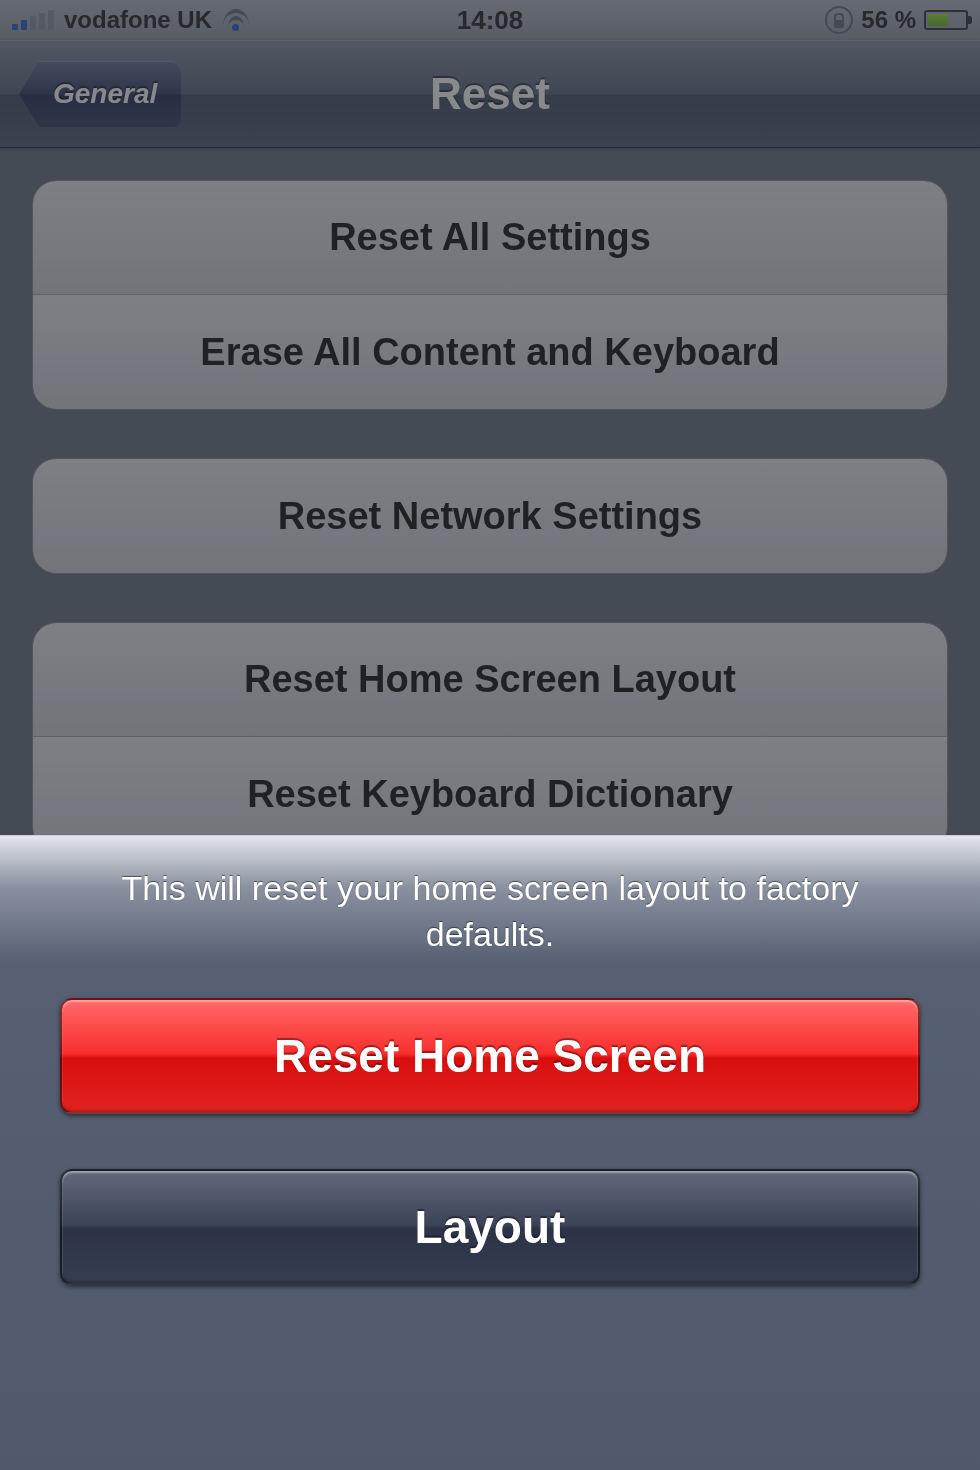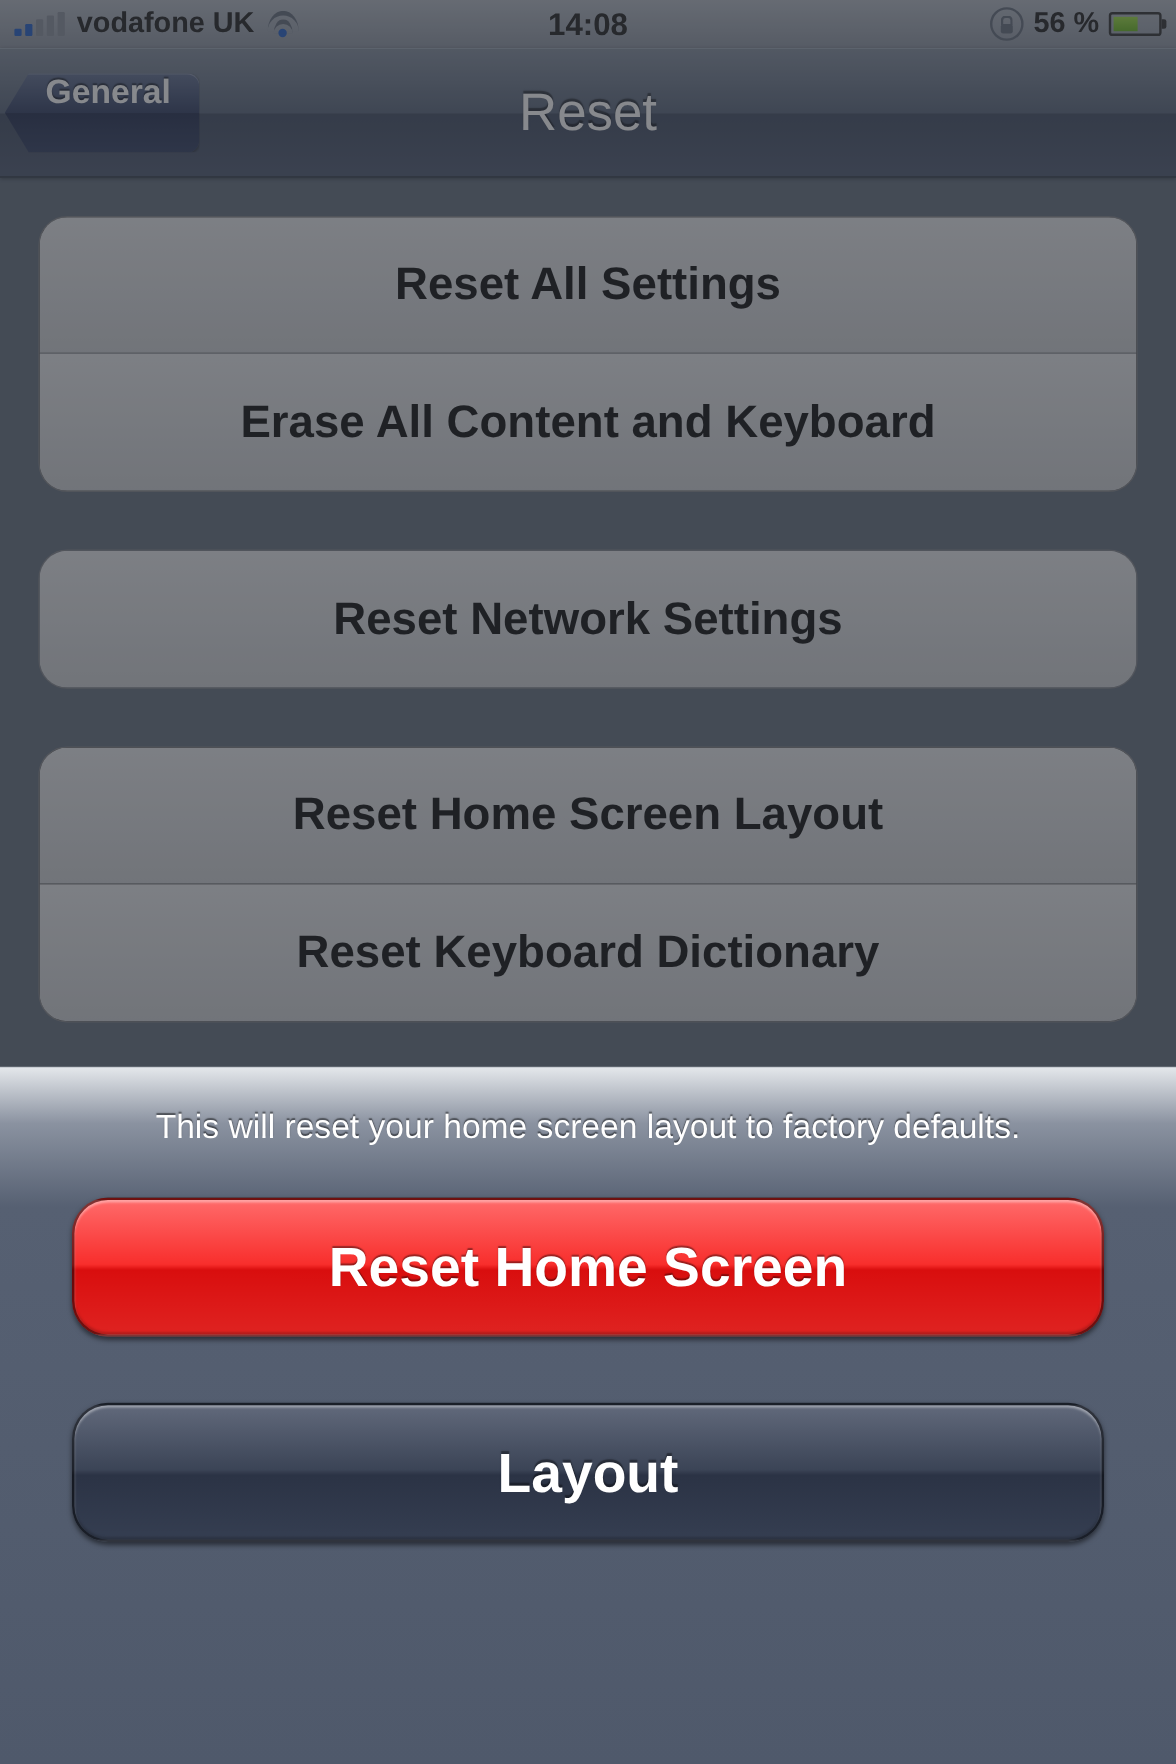--- a/index.html
+++ b/index.html
@@ -40,32 +40,33 @@
 
   
   .nav-bar {
     height: 108px;
     background: linear-gradient(#8993a2 0%, #606c80 50%, #4a5569 51%, #566077 100%);
     border-top: 1px solid #a1aab8;
     border-bottom: 1px solid #2b3240;
     display:flex; align-items:center; justify-content:center; position:relative;
     box-shadow: 0 1px 3px rgba(0,0,0,0.3);
   }
-  .nav-title { color:#fff; font-size:44px; font-weight:normal; text-shadow:0 -2px 1px rgba(0,0,0,0.5); }
+  .nav-title { color:#fff; font-size:44px; font-weight:bold; text-shadow:0 -2px 1px rgba(0,0,0,0.5); }
   .back-btn {
-    position:absolute; left:4px;
+    position:absolute; left:19px;
     height:66px; padding:0 24px 0 34px;
     background: linear-gradient(#6a7796, #3a4668 50%, #2d3756 51%, #3b4768);
     color:#fff; font-size:28px; font-weight:bold;
     border:none; border-radius:10px;
     text-shadow:0 -2px 1px rgba(0,0,0,0.5);
     box-shadow: inset 0 1px 0 rgba(255,255,255,0.25), 0 1px 2px rgba(0,0,0,0.3);
     position:absolute;
-    display:flex; align-items:flex-start;
+    display:flex; align-items:center;
     clip-path: polygon(20px 0, 100% 0, 100% 100%, 20px 100%, 0 50%);
+    font-style: italic;
   }
 
   
   .content { padding: 32px; }
   .group { background:#404040; border-radius:24px; border:1px solid #8b8d91; margin-bottom:48px; overflow:hidden; }
   .row {
     height:114px; display:flex; align-items:center; justify-content:center;
     font-size:38px; font-weight:bold; color:#1a1a1a;
     background: linear-gradient(#e8e9eb, #cfd1d4);
     border-bottom:1px solid #a4a6aa;
@@ -76,27 +77,27 @@
   .dim { position:absolute; inset:0; background:rgba(36,40,48,0.55); }
 
   
   .action-sheet {
     position:absolute; left:0; right:0; bottom:0;
     background: linear-gradient(#e3e6ea 0%, #8a92a0 8%, #566072 20%, #4f596b 100%);
     padding: 30px 60px 130px;
     border-top: 1px solid #c9cdd3;
   }
   .sheet-text {
-    color:#fff; font-size:28px; text-align:center; line-height:1.35;
+    color:#fff; font-size:34px; text-align:center; line-height:1.35;
     text-shadow:0 -1px 1px rgba(0,0,0,0.5);
     margin-bottom:40px;
     padding: 0 10px;
   }
   .sheet-btn {
-    width:100%; height:116px; border-radius:30px;
+    width:100%; height:116px; border-radius:12px;
     font-size:46px; font-weight:bold; color:#fff;
     display:flex; align-items:center; justify-content:center;
     border:2px solid rgba(0,0,0,0.5);
     text-shadow:0 -2px 1px rgba(0,0,0,0.4);
     box-shadow: inset 0 2px 2px rgba(255,255,255,0.4), inset 0 -2px 2px rgba(0,0,0,0.2), 0 2px 4px rgba(0,0,0,0.5);
     margin-bottom:55px;
   }
   .btn-destructive {
     background: linear-gradient(#ff6a6a 0%, #f82e2c 48%, #d90e0e 52%, #df2321 100%);
   }

